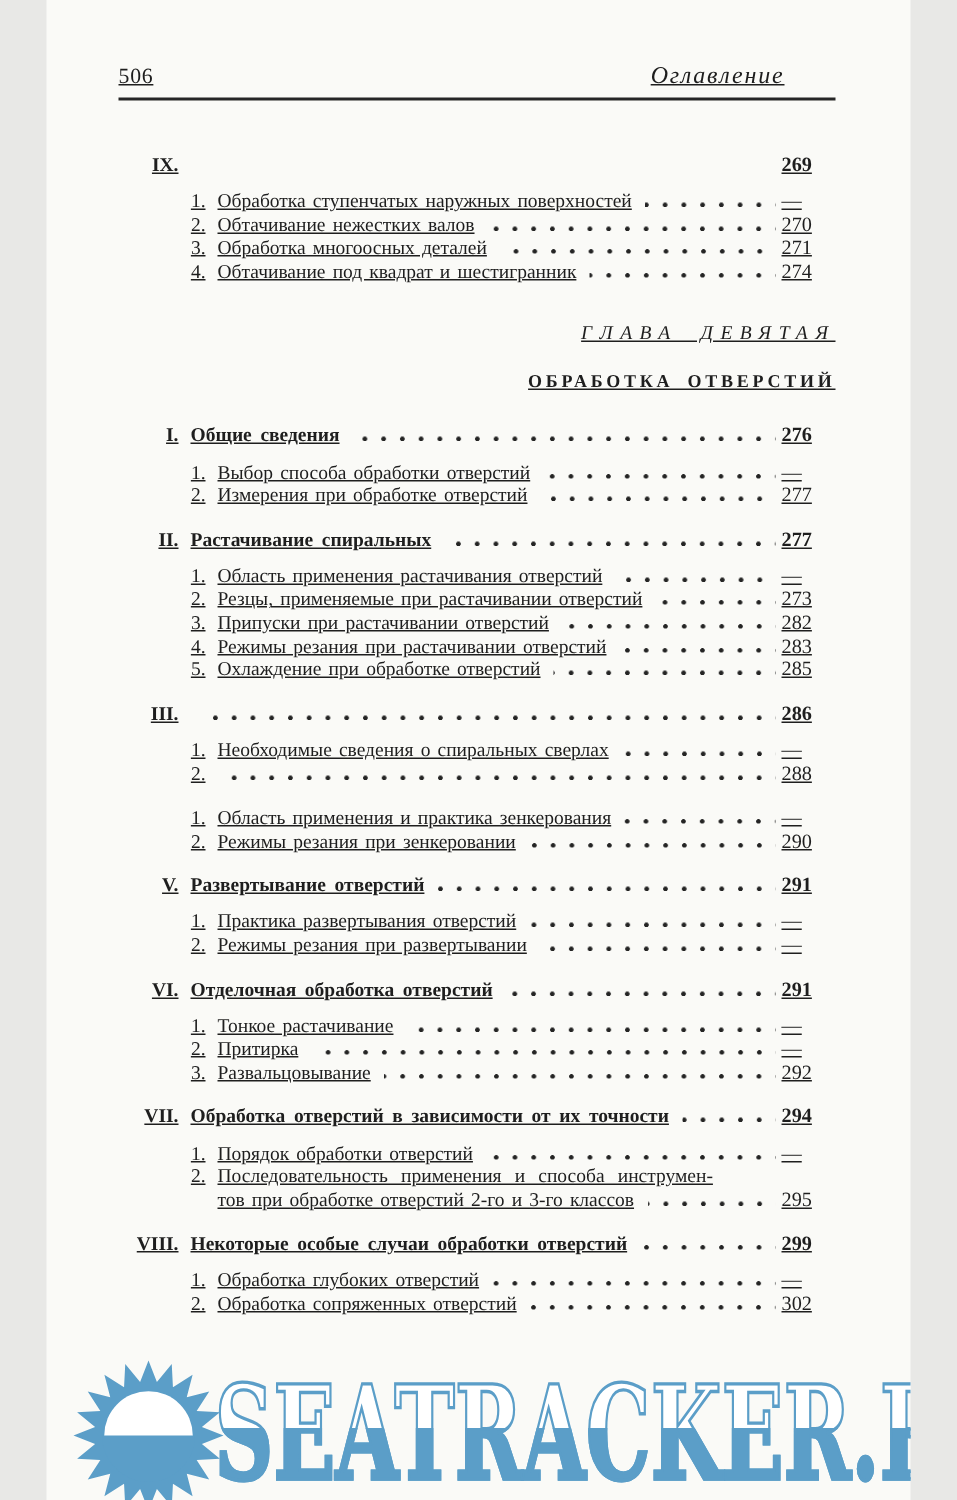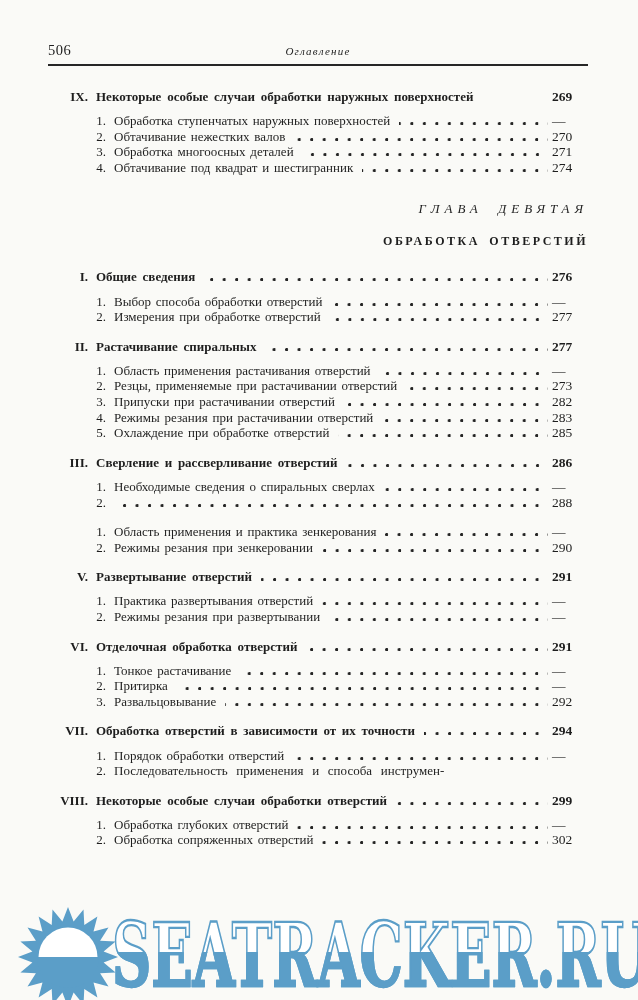--- a/index.html
+++ b/index.html
@@ -1,29 +1,30 @@
 <!DOCTYPE html>
 <html><head>
 <meta charset="utf-8">
 <style>
   html,body{margin:0;padding:0;background:#e8e8e6;}
   .page{
-    position:relative;width:638px;height:1000px;margin:0 auto;
+    position:relative;width:576px;height:1000px;margin:0 auto;
     background:#fafaf7;color:#1e1e1e;overflow:hidden;
     font-family:"Liberation Serif","DejaVu Serif",serif;
+    text-decoration:underline;
   }
   .inner{padding:42px 50px 0 48px;}
   .pagehead{display:flex;align-items:baseline;border-bottom:2.5px solid #262626;padding-bottom:5px;}
   .folio{font-size:14.5px;letter-spacing:.5px;flex:0 0 34px;}
-  .running-title{flex:1;text-align:center;font-style:italic;font-size:11px;letter-spacing:1.2px;}
+  .running-title{flex:1;text-align:right;font-style:italic;font-size:16px;letter-spacing:1.2px;}
   .head-spacer{flex:0 0 34px;}
 
   .toc-row{display:flex;align-items:baseline;font-size:13px;line-height:15.6px;}
   .toc-section{margin-top:14px;}
-  .pre-sections .toc-section{margin-top:23px;}
+  .pre-sections .toc-section{margin-top:35px;}
   .post-sections .toc-section:first-child{margin-top:19px;}
   .toc-row .num{flex:0 0 40px;width:40px;text-align:right;padding-right:8px;box-sizing:content-box;}
   .toc-row.head{font-weight:bold;word-spacing:2.5px;}
   .toc-items{margin-top:8.5px;}
   .toc-items .toc-row .num{flex-basis:58px;width:58px;font-weight:400;}
   .title{white-space:nowrap;}
   .item .title{word-spacing:1.5px;}
   .title.wide{word-spacing:5.5px;}
   .leader{
     flex:1 1 auto;min-width:16px;height:3px;margin:0 4px 0 9px;align-self:baseline;
@@ -48,21 +49,20 @@
     <div class="pagehead">
       <span class="folio">506</span>
       <span class="running-title">Оглавление</span>
       <span class="head-spacer"></span>
     </div>
 
     <div class="pre-sections" id="pre-sections">
         <div class="toc-section">
           <div class="toc-row head">
             <span class="num">IX.</span>
-            <span class="title">Некоторые особые случаи обработки наружных поверхностей</span>
             <span class="gap"></span>
             <span class="pageno">269</span>
           </div>
           <div class="toc-items">
             <div class="toc-row item">
               <span class="num">1.</span>
               <span class="title">Обработка ступенчатых наружных поверхностей</span>
               <span class="leader"></span>
               <span class="pageno">—</span>
             </div>
@@ -152,21 +152,20 @@
               <span class="num">5.</span>
               <span class="title">Охлаждение при обработке отверстий</span>
               <span class="leader"></span>
               <span class="pageno">285</span>
             </div>
           </div>
         </div>
         <div class="toc-section">
           <div class="toc-row head">
             <span class="num">III.</span>
-            <span class="title">Сверление и рассверливание отверстий</span>
             <span class="leader"></span>
             <span class="pageno">286</span>
           </div>
           <div class="toc-items">
             <div class="toc-row item">
               <span class="num">1.</span>
               <span class="title">Необходимые сведения о спиральных сверлах</span>
               <span class="leader"></span>
               <span class="pageno">—</span>
             </div>
@@ -254,20 +253,26 @@
             <div class="toc-row item">
               <span class="num">1.</span>
               <span class="title">Порядок обработки отверстий</span>
               <span class="leader"></span>
               <span class="pageno">—</span>
             </div>
             <div class="toc-row item">
               <span class="num">2.</span>
               <span class="title wide">Последовательность применения и способа инструмен-</span>
               <span class="gap"></span>
+            </div>
+            <div class="toc-row item">
+              <span class="num"></span>
+              <span class="title">тов при обработке отверстий 2-го и 3-го классов</span>
+              <span class="leader"></span>
+              <span class="pageno">295</span>
             </div>
           </div>
         </div>
         <div class="toc-section">
           <div class="toc-row head">
             <span class="num">VIII.</span>
             <span class="title">Некоторые особые случаи обработки отверстий</span>
             <span class="leader"></span>
             <span class="pageno">299</span>
           </div>

